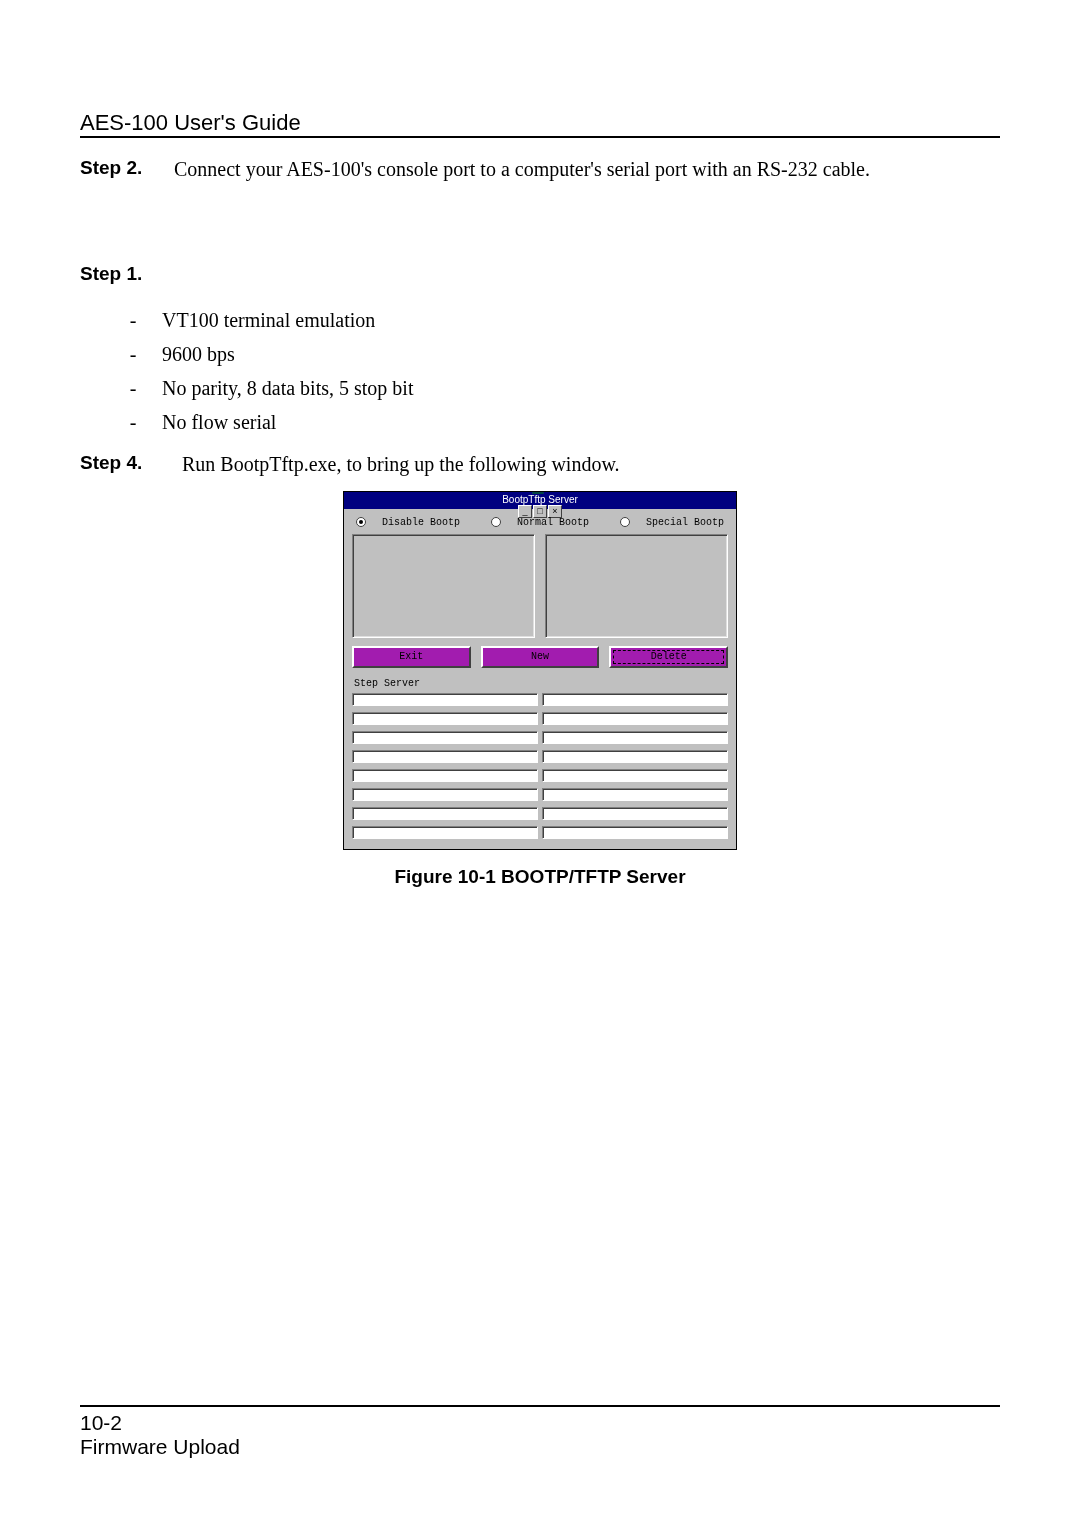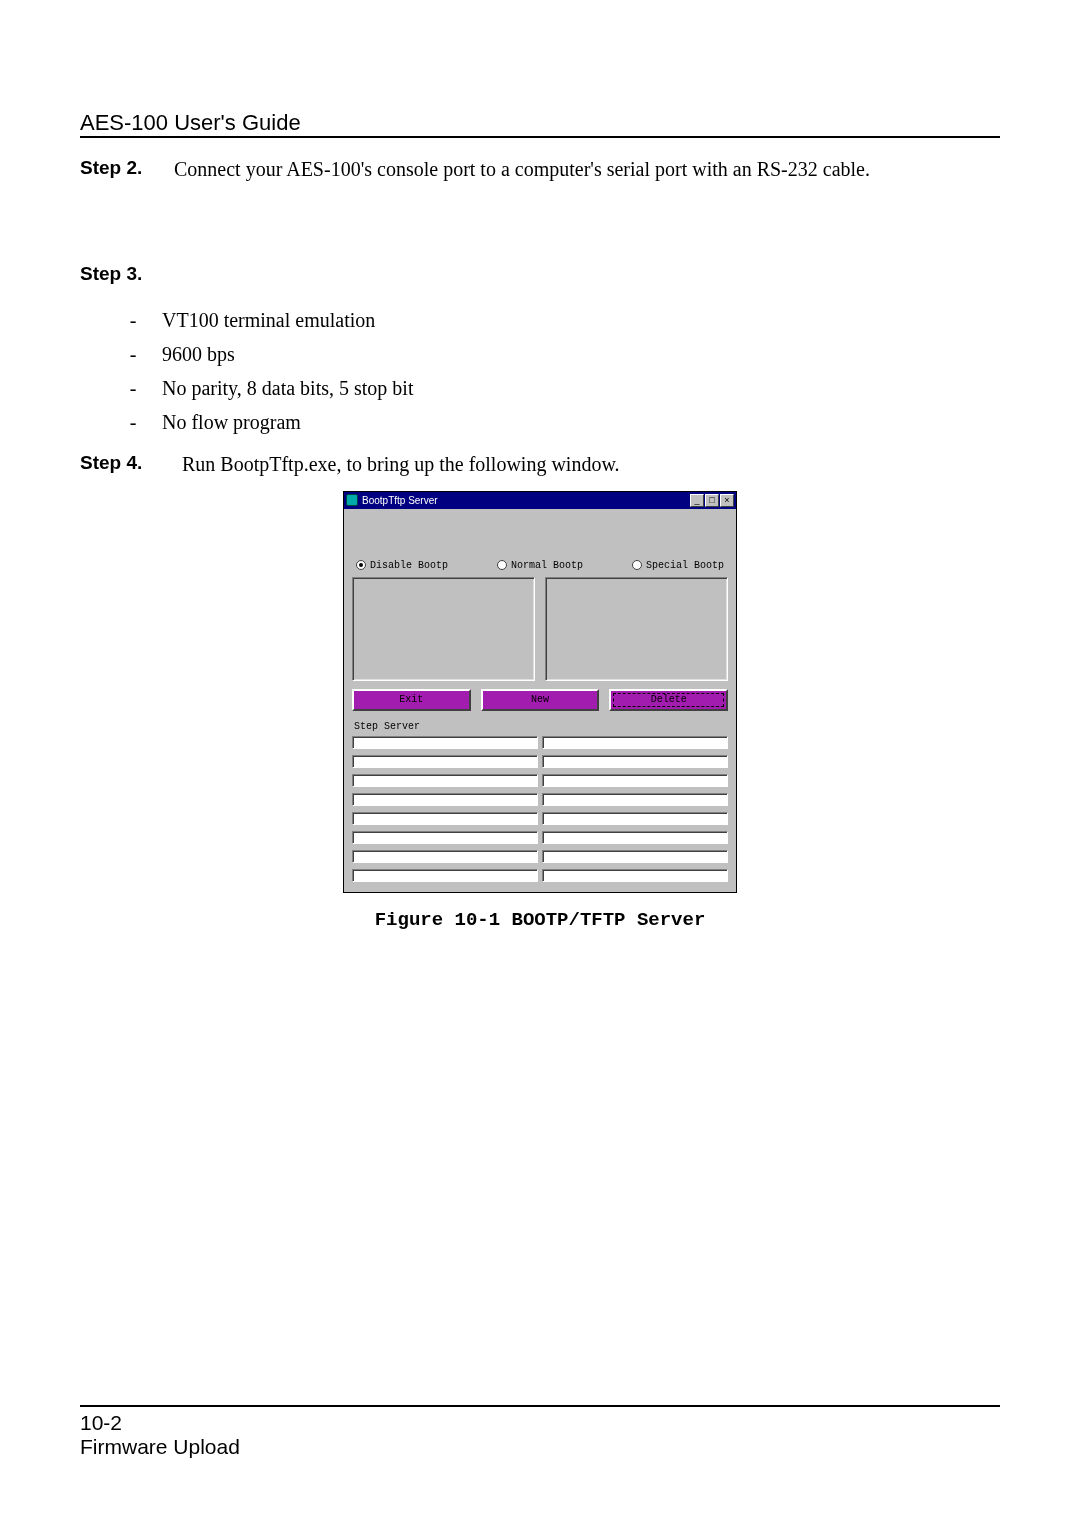--- a/index.html
+++ b/index.html
@@ -12,80 +12,80 @@
     .step-body { flex: 1; }
     .gap { height: 62px; }
     .sublist { margin: 14px 0 0 0; }
     .sub { display: flex; font-size: 20px; line-height: 1.7; }
     .sub .dash { width: 34px; text-align: center; flex-shrink: 0; margin-left: 36px; }
     .sub .txt { flex: 1; padding-left: 12px; }
 
     
     .win-wrap { display: flex; justify-content: center; margin-top: 12px; }
     .win { width: 394px; background: #c0c0c0; border: 1px solid #000; font-family: "Courier New", monospace; font-size: 10px; color: #000; }
-    .titlebar { background: #000080; color: #fff; display: flex; align-items: center; height: 17px; padding: 0 2px; font-family: Arial, sans-serif; font-size: 10px; }
+    .titlebar { background: #000080; color: #fff; display: flex; align-items: center; height: 17px; padding: 0 2px; font-family: Arial, sans-serif; font-size: 10px; flex-direction: column; }
     .titlebar .appicon { width: 12px; height: 12px; background: #0aa; border: 1px solid #044; margin-right: 4px; border-radius: 2px; }
     .titlebar .sp { flex: 1; }
     .sysbtns { display: flex; gap: 0; }
     .sysbtn { width: 14px; height: 13px; background: #c0c0c0; border-top: 1px solid #fff; border-left: 1px solid #fff; border-right: 1px solid #404040; border-bottom: 1px solid #404040; font-size: 9px; line-height: 11px; text-align: center; color: #000; font-family: Arial, sans-serif; }
     .sysbtn + .sysbtn { margin-left: 1px; }
     .client { padding: 8px 8px 10px 8px; }
     .radios { display: flex; justify-content: space-between; margin-bottom: 6px; padding: 0 4px; }
-    .radio { display: flex; gap: 4px; font-size: 10px; margin-top: 43px; }
+    .radio { display: flex; gap: 16px; font-size: 10px; }
     .rcirc { width: 10px; height: 10px; border-radius: 50%; border: 1px solid #404040; background: #fff; display: inline-flex; align-items: center; justify-content: center; }
     .rcirc.sel::after { content: ""; width: 4px; height: 4px; border-radius: 50%; background: #000; display: block; }
     .panels { display: flex; gap: 10px; margin-bottom: 8px; }
     .panel { flex: 1; height: 104px; background: #c0c0c0; border-left: 1px solid #808080; border-top: 1px solid #808080; border-right: 1px solid #fff; border-bottom: 1px solid #fff; box-shadow: inset 1px 1px 0 #404040, inset -1px -1px 0 #dfdfdf; }
     .btnrow { display: flex; gap: 10px; margin-bottom: 10px; }
     .wbtn { flex: 1; height: 22px; background: #a21caf; border-top: 2px solid #fff; border-left: 2px solid #fff; border-right: 2px solid #404040; border-bottom: 2px solid #404040; font-size: 10px; display: flex; align-items: center; justify-content: center; }
     .wbtn.focus { outline: 1px dashed #000; outline-offset: -5px; }
     .seclabel { font-size: 10px; margin-bottom: 4px; padding-left: 2px; }
     .grid { display: flex; gap: 4px; }
     .col { flex: 1; display: flex; flex-direction: column; gap: 6px; }
     .cell { height: 13px; background: #fff; border-top: 1px solid #808080; border-left: 1px solid #808080; border-right: 1px solid #fff; border-bottom: 1px solid #fff; box-shadow: inset 1px 1px 0 #404040; }
 
-    .caption { text-align: center; font-family: Liberation Mono, monospace; font-weight: bold; font-size: 19px; margin-top: 16px; }
+    .caption { text-align: center; font-family: Liberation Sans, sans-serif; font-weight: bold; font-size: 19px; margin-top: 16px; }
 
     .footer { position: absolute; left: 80px; right: 80px; bottom: 66px; }
     .footer-line { border-top: 2px solid #000; padding-top: 4px; display: flex; justify-content: space-between; font-family: Arial, Helvetica, sans-serif; font-size: 21px; flex-direction: column; }
   </style>
 </head>
 <body>
 
 <div class="page">
   <div class="header-line">
     <div class="doc-title">AES-100 User's Guide</div>
   </div>
 
   <div class="step">
     <div class="step-label">Step 2.</div>
     <div class="step-body">Connect your AES-100's console port to a computer's serial port with an RS-232 cable.</div>
   </div>
 
   <div class="gap"></div>
 
   <div class="step">
-    <div class="step-label">Step 3.</div>
+    <div class="step-label">Step 1.</div>
   </div>
   <div class="sublist">
     <div class="sub">
         <span class="dash">-</span>
         <span class="txt">VT100 terminal emulation</span>
       </div>
     <div class="sub">
         <span class="dash">-</span>
         <span class="txt">9600 bps</span>
       </div>
     <div class="sub">
         <span class="dash">-</span>
         <span class="txt">No parity, 8 data bits, 5 stop bit</span>
       </div>
     <div class="sub">
         <span class="dash">-</span>
-        <span class="txt">No flow program</span>
+        <span class="txt">No flow serial</span>
       </div>
   </div>
 
   <div class="step" style="margin-top:10px;gap:8px;">
     <div class="step-label">Step 4.</div>
     <div class="step-body">Run BootpTftp.exe, to bring up the following window.</div>
   </div>
 
   <div class="win-wrap">
     <div class="win">

